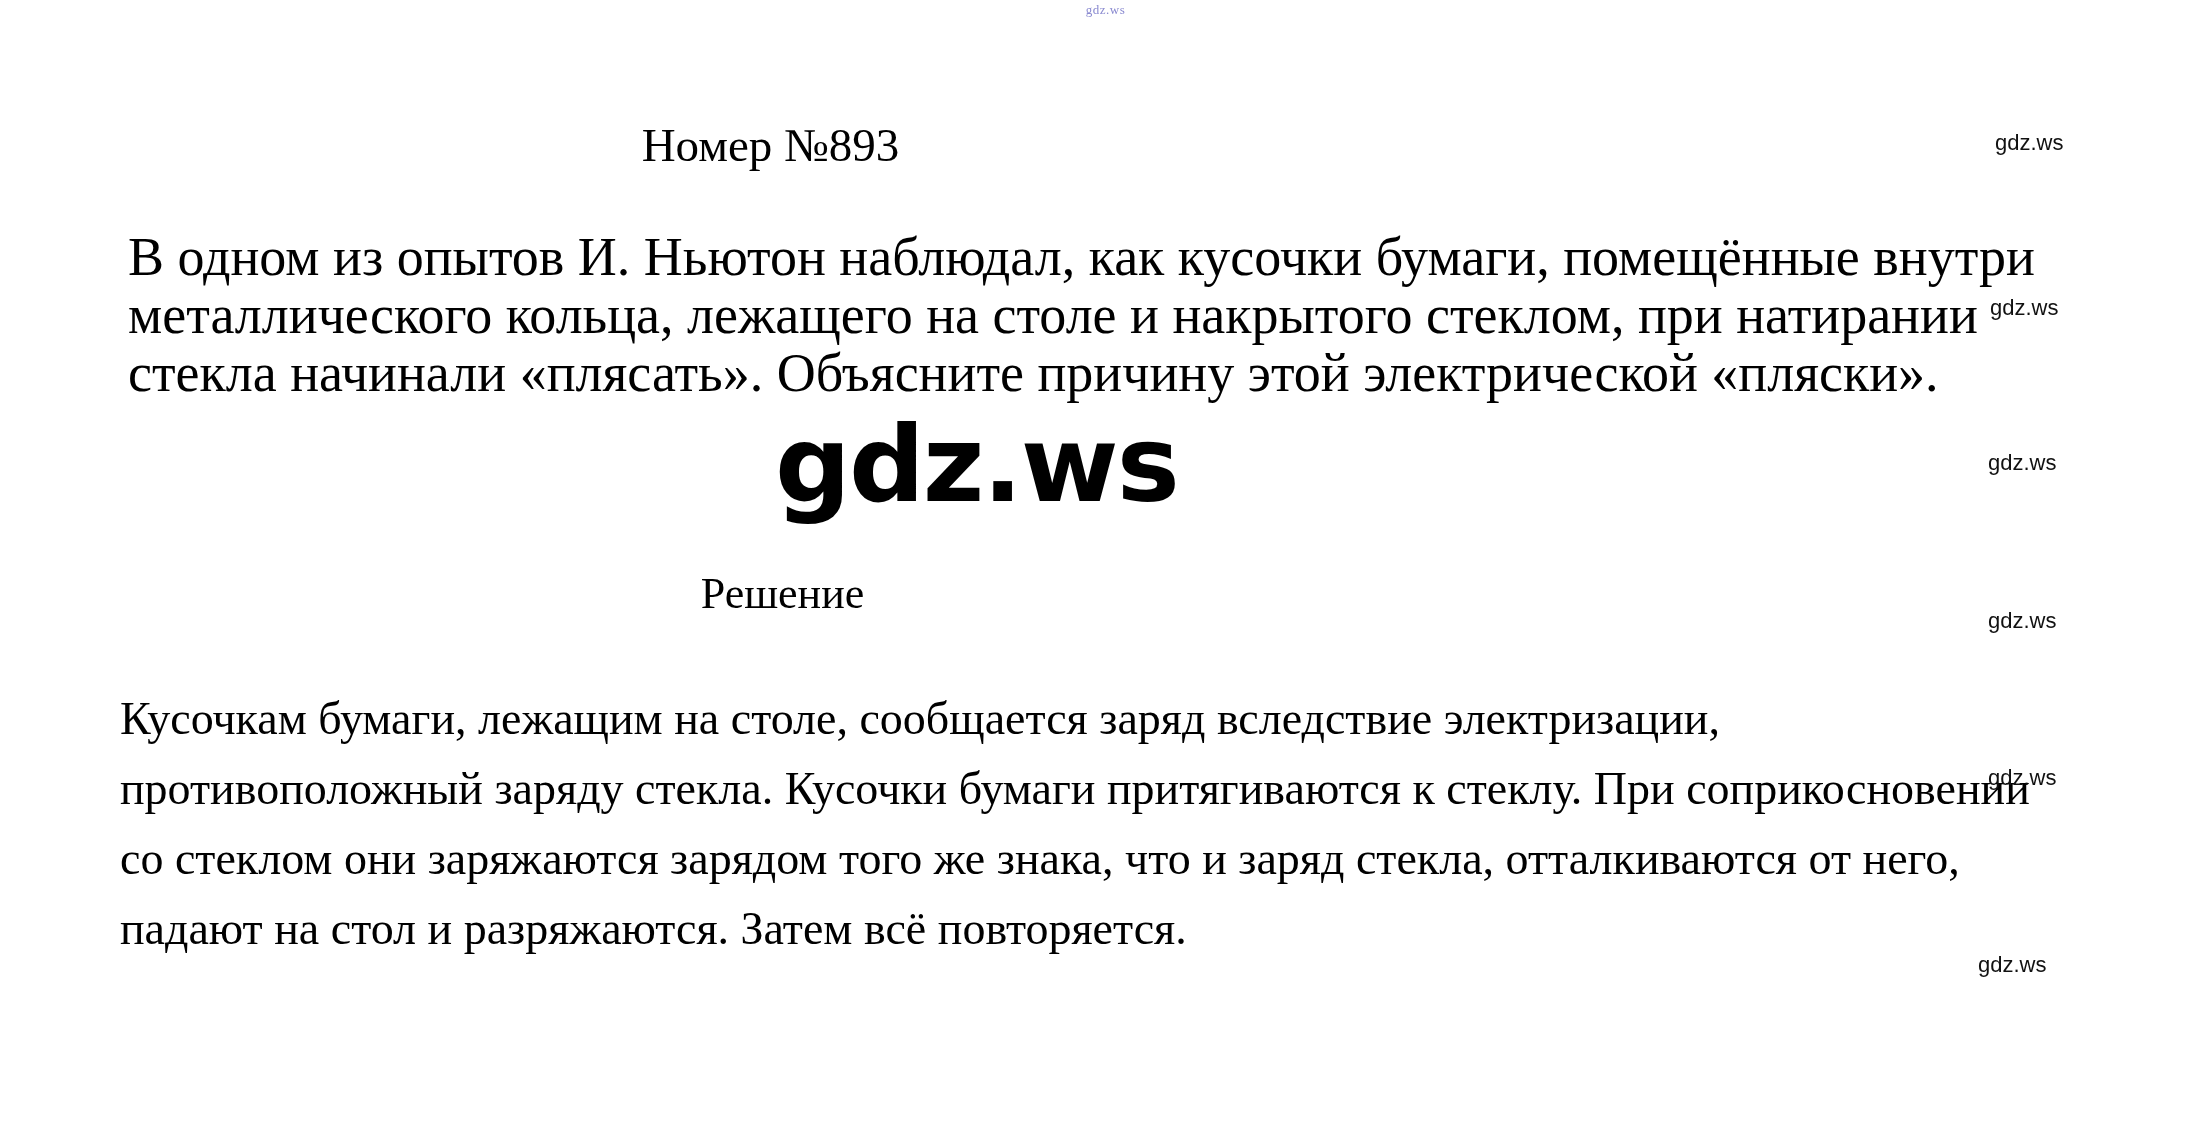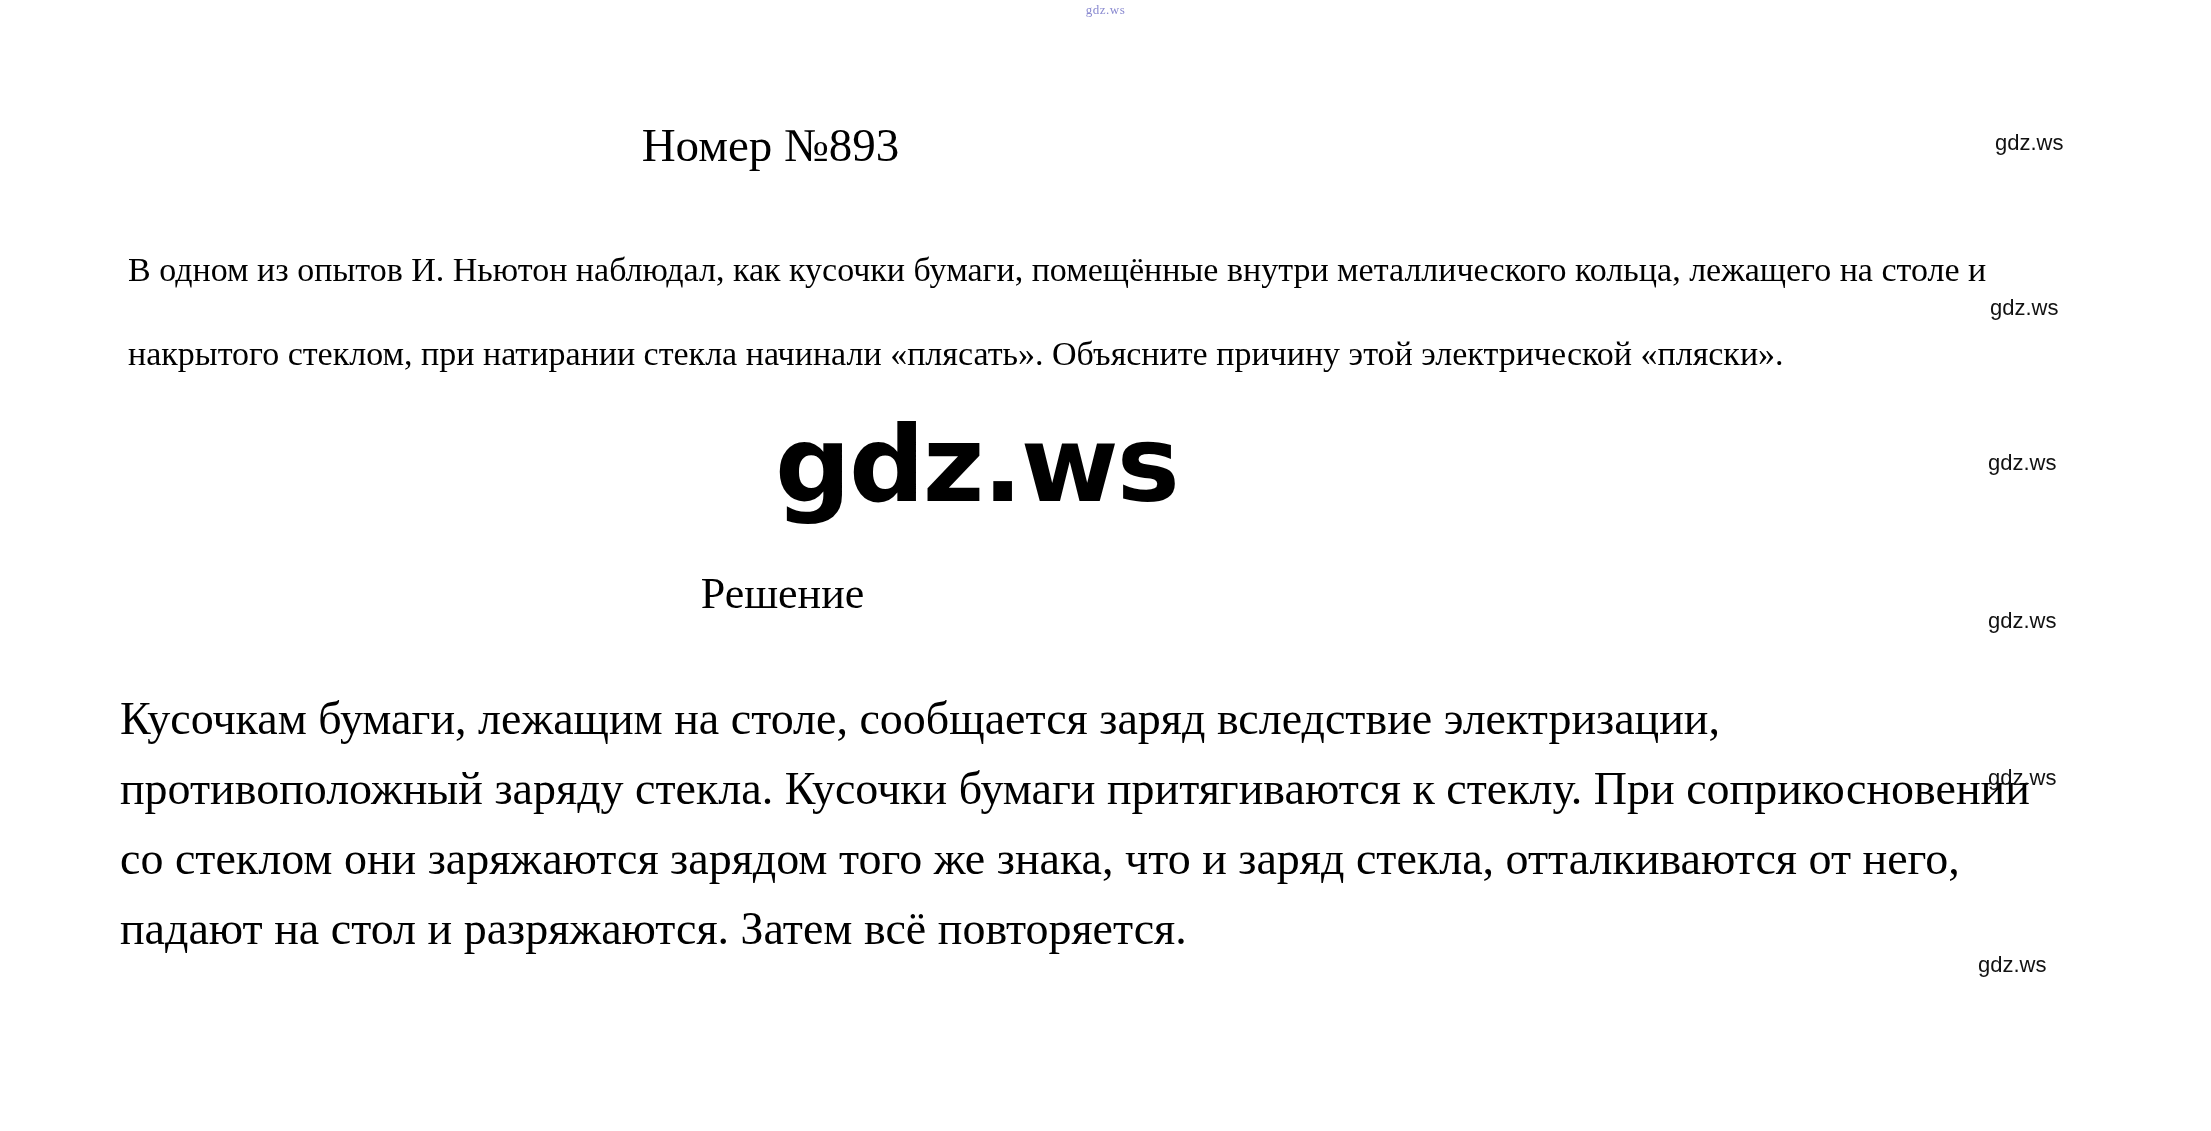--- a/index.html
+++ b/index.html
@@ -54,22 +54,22 @@
   .title-inner {
     display: inline-block;
     transform: translateX(-335px);
   }
 
   .problem {
     position: absolute;
     top: 228px;
     left: 128px;
     width: 1930px;
-    font-size: 34px;
-    line-height: 84px;
+    font-size: 54px;
+    line-height: 58px;
     text-align: left;
   }
 
   .solution-heading {
     position: absolute;
     top: 568px;
     left: 0;
     width: 2211px;
     text-align: center;
     font-size: 44px;

